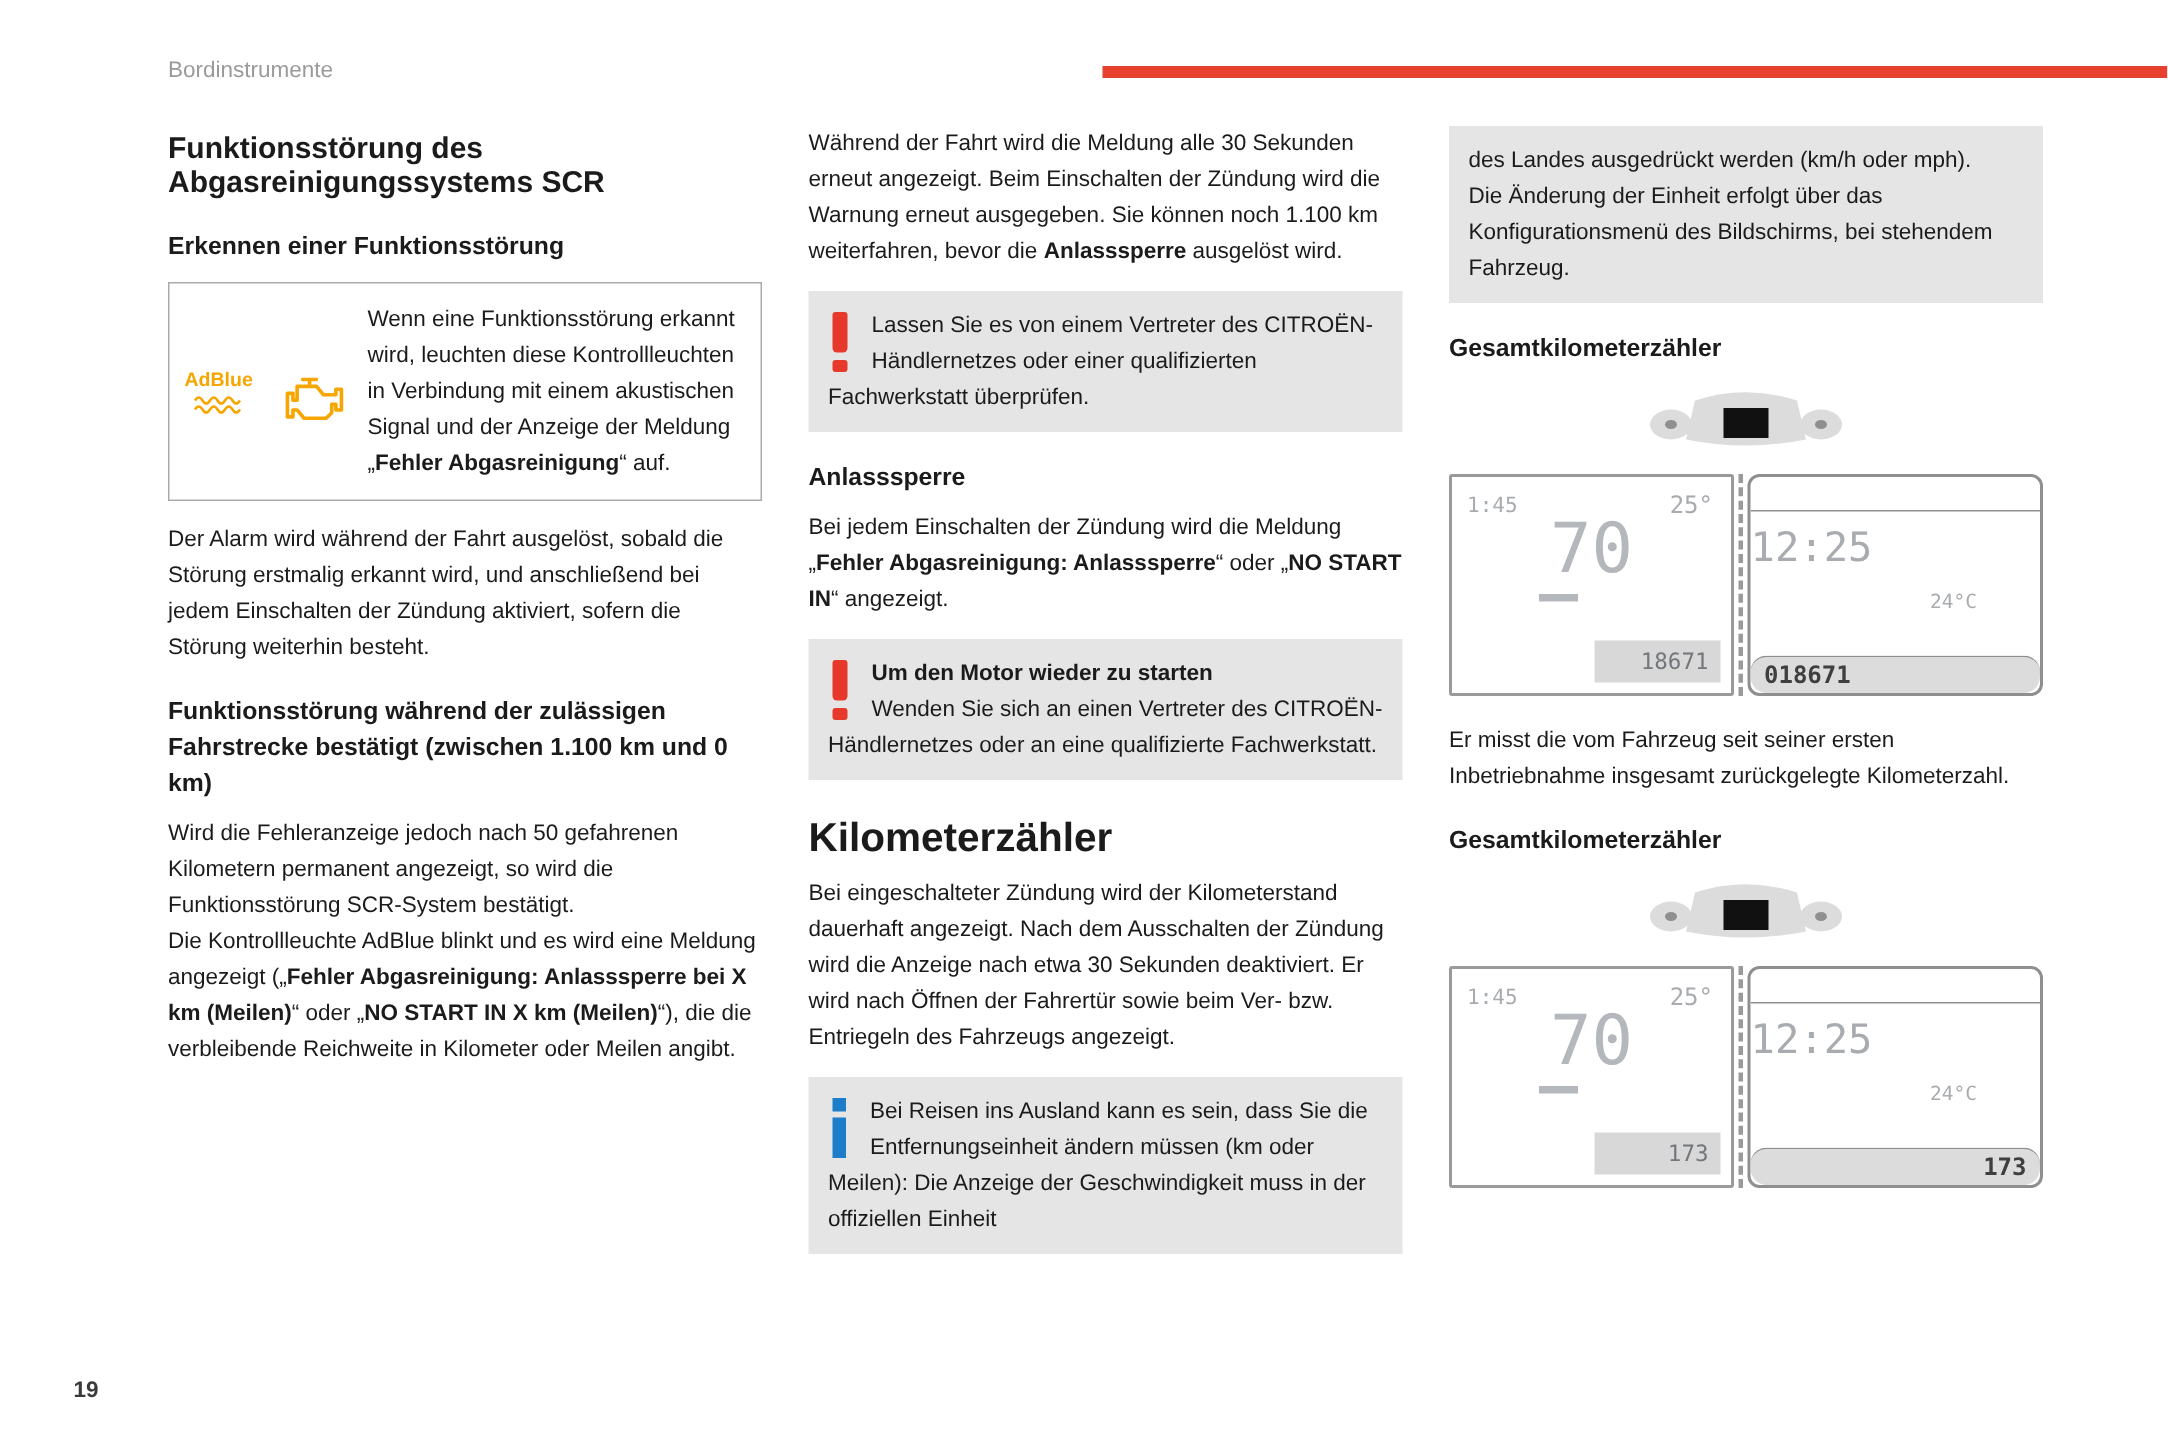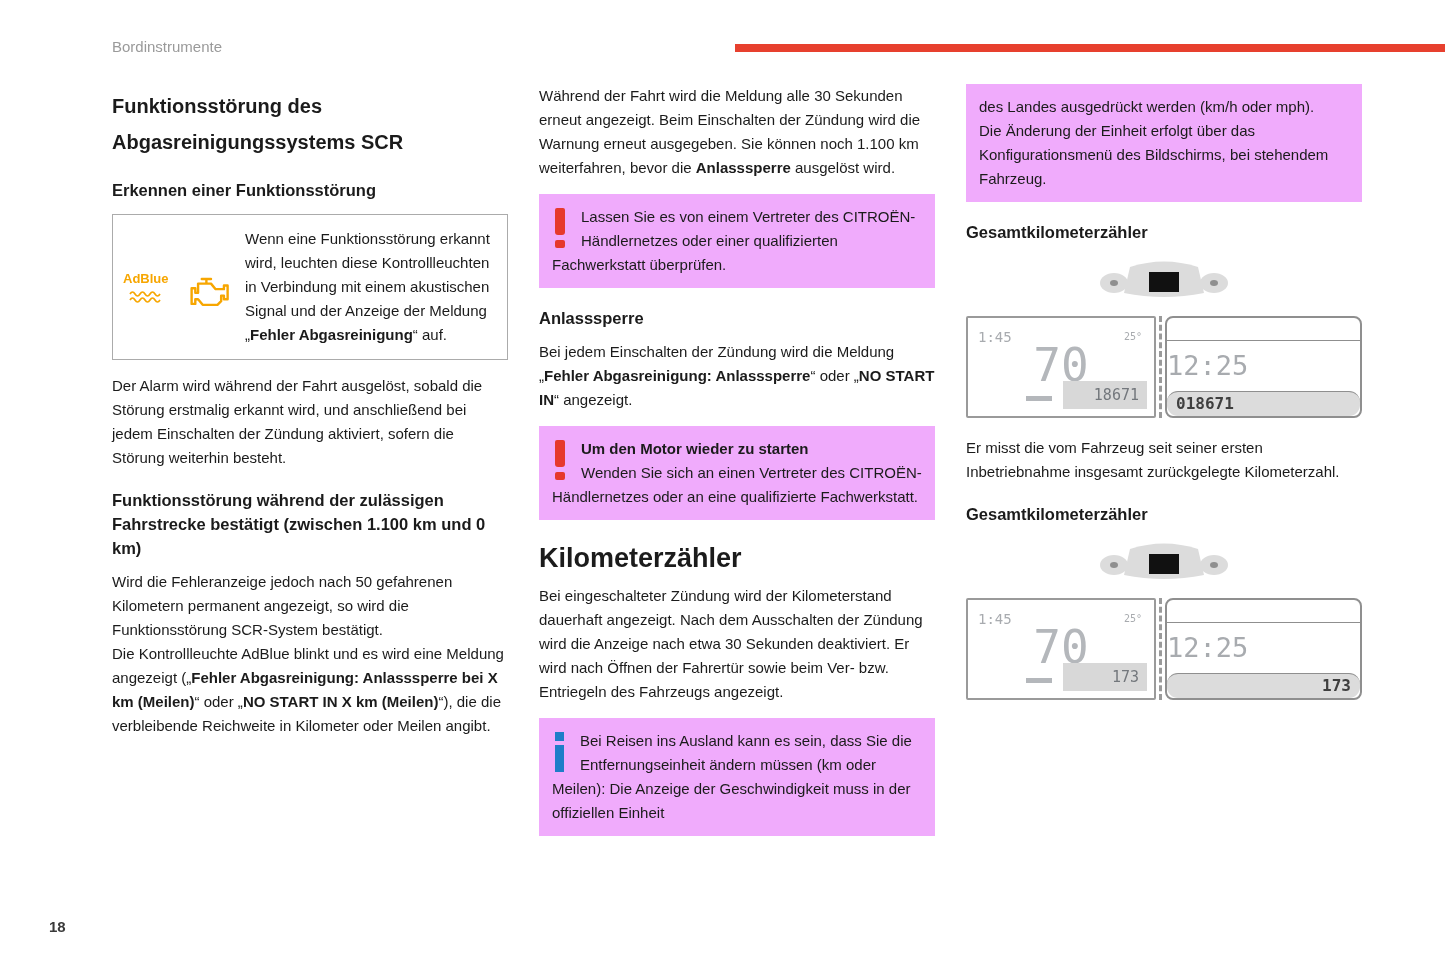--- a/index.html
+++ b/index.html
@@ -6,27 +6,27 @@
   html,body { background:#ffffff; }
   body { font-family:"Liberation Sans", sans-serif; color:#1b1b1b; }
   .page { position:relative; width:1445px; height:964px; background:#fff; overflow:hidden; }
 
   .crumb { position:absolute; left:112px; top:38px; font-size:15px; color:#9a9a9a; }
   .redbar { position:absolute; left:735px; right:0; top:44px; height:8px; background:#e7402e; }
 
   .cols { position:absolute; left:112px; top:84px; width:1250px; display:flex; gap:31px; }
   .col { width:396px; font-size:15px; line-height:24px; color:#1b1b1b; }
 
-  h1.sec { font-size:20px; line-height:36px; font-weight:bold; margin:4px 0 14px; }
+  h1.sec { font-size:20px; line-height:23px; font-weight:bold; margin:4px 0 14px; }
   h2.big { font-size:27px; line-height:32px; font-weight:bold; margin:22px 0 10px; }
   h3.sub { font-size:16.5px; line-height:24px; font-weight:bold; margin:18px 0 10px; }
   p { margin:0 0 2px; }
   .b { font-weight:bold; }
 
-  .graybox { background:#f0abfc; padding:11px 13px; margin:14px 0 16px; }
+  .graybox { background:#e5e5e5; padding:11px 13px; margin:14px 0 16px; }
   .graybox.flush { margin-top:0; }
 
   
   .i-icon { float:left; width:10px; height:42px; margin:3px 15px 2px 3px; position:relative; }
   .i-icon::before { content:""; position:absolute; top:0; left:0; width:9px; height:9px; background:#1e7dc8; }
   .i-icon::after  { content:""; position:absolute; top:13px; left:0; width:9px; height:27px; background:#1e7dc8; }
 
   
   .w-icon { float:left; width:11px; height:42px; margin:3px 15px 2px 3px; position:relative; }
   .w-icon::before { content:""; position:absolute; top:0; left:0; width:10px; height:27px; background:#e6392c; border-radius:2px 2px 3px 3px; }
@@ -35,28 +35,28 @@
   
   .callout { border:1px solid #ababab; display:flex; margin:12px 0 14px; padding:12px 10px; }
   .callout .icons { width:122px; flex:0 0 122px; display:flex; flex-direction:row; align-items:center; gap:18px; padding-top:8px; }
   .adblue-wrap { text-align:center; }
   .adblue-label { color:#f7a600; font-weight:bold; font-size:13px; display:block; line-height:14px; }
   .callout .txt { flex:1; }
 
   
   .fig { margin:14px 0 18px; }
   .binnacle { display:block; margin:0 auto 12px; }
-  .screens { display:flex; width:396px; height:102px; align-items:stretch; }
+  .screens { display:flex; width:396px; height:148px; align-items:stretch; }
   .lcd { position:relative; width:190px; border:2px solid #9a9a9a; background:#fff; border-radius:2px; }
   .divider { width:0; border-left:3px dashed #9a9a9a; margin:0 3px; }
   .tft { position:relative; flex:1; border:2px solid #8f8f8f; background:#fff; border-radius:8px; overflow:hidden; }
 
   .seg { font-family:"DejaVu Sans Mono", monospace; color:#a8abaf; }
   .lcd-time  { position:absolute; top:7px; left:10px; font-size:14px; }
-  .lcd-temp  { position:absolute; top:7px; right:12px; font-size:10px;margin-left:16px; }
+  .lcd-temp  { position:absolute; top:7px; right:12px; font-size:16px;margin-left:16px; }
   .lcd-speed { position:absolute; top:24px; left:50%; transform:translateX(-50%); font-size:46px; line-height:46px; color:#b4b7bb; }
   .lcd-bar   { position:absolute; top:78px; left:58px; width:26px; height:5px; background:#b4b7bb; }
   .odo-box   { position:absolute; bottom:7px; right:7px; min-width:84px; text-align:right; background:#d8d8d8; color:#73777c; font-family:"DejaVu Sans Mono", monospace; font-size:15px; padding:2px 8px;margin-top:12px; }
 
   .tft-line  { position:absolute; top:22px; left:0; right:0; border-top:1.5px solid #8f8f8f; }
   .tft-clock { position:absolute; top:36px; left:0; right:0; text-align:left; font-size:27px; }
   .tft-temp  { position:absolute; top:72px; right:42px; font-size:13px; }
   .tft-bot   { position:absolute; bottom:0; left:0; right:0; height:25px; background:#dcdcdc; border-top:1.5px solid #8f8f8f;
                font-family:"DejaVu Sans Mono", monospace; font-weight:bold; color:#3f3f3f; font-size:16px; line-height:24px; padding:0 9px;border-radius:11px; }
   .tft-bot.align-left  { text-align:left; }
@@ -205,14 +205,14 @@
             <div class="tft-bot align-right">
               <span>173</span>
             </div>
           </div>
         </div>
       </figure>
     </section>
 
   </main>
 
-  <div class="pagenum">18</div>
+  <div class="pagenum">19</div>
 </div>
 
 </body></html>

